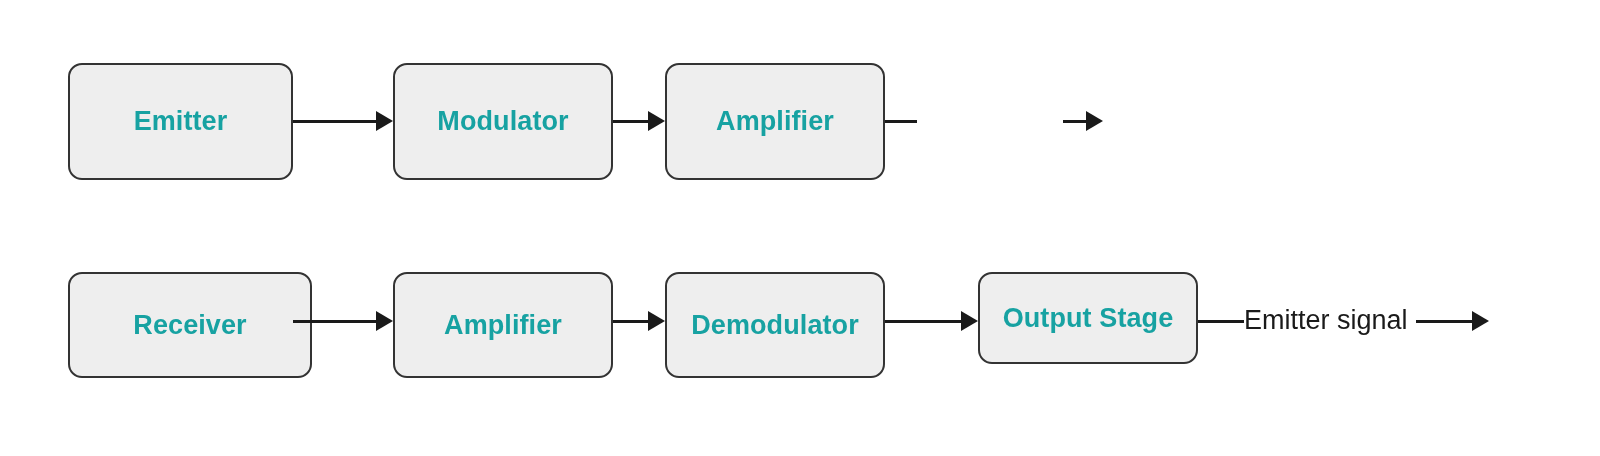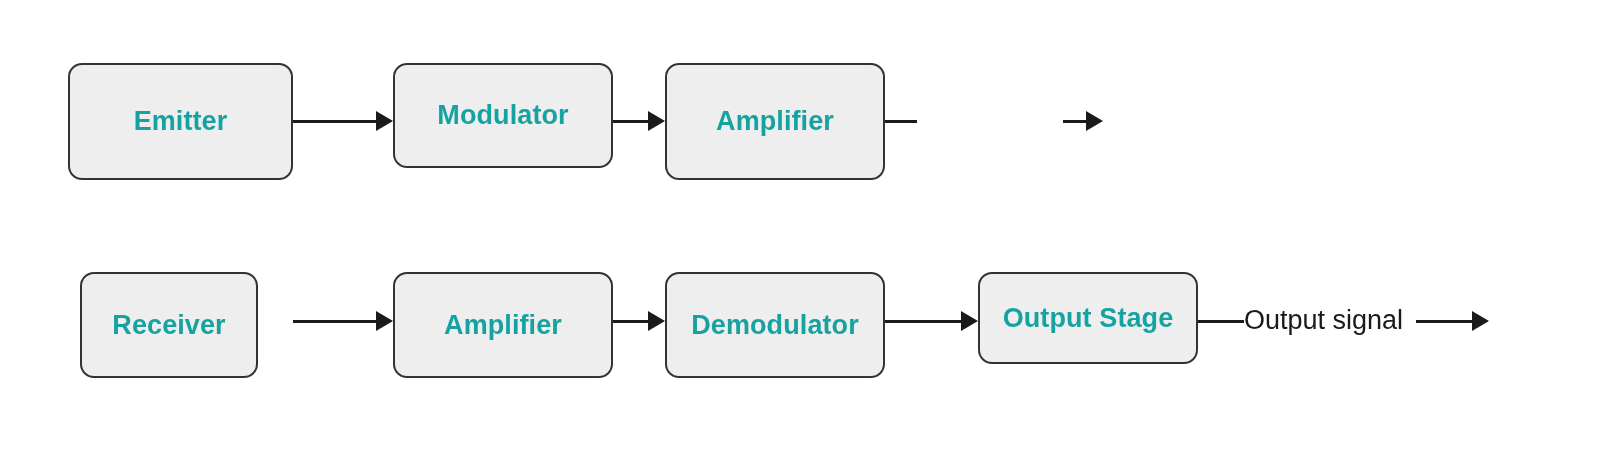--- a/index.html
+++ b/index.html
@@ -63,40 +63,40 @@
 
   <div class="flow-row">
 
     <div class="node" style="left:68px; top:63px; width:225px; height:117px;">
       <span class="node-label">Emitter</span>
     </div>
 
     <div class="connector" style="left:293px; top:120px; width:83px;"></div>
     <div class="arrowhead" style="left:376px; top:111px;"></div>
 
-    <div class="node" style="left:393px; top:63px; width:220px; height:105px;">
+    <div class="node" style="left:393px; top:63px; width:220px; height:117px;">
       <span class="node-label">Modulator</span>
     </div>
 
     <div class="connector" style="left:613px; top:120px; width:35px;"></div>
     <div class="arrowhead" style="left:648px; top:111px;"></div>
 
     <div class="node" style="left:665px; top:63px; width:220px; height:117px;">
       <span class="node-label">Amplifier</span>
     </div>
 
     <div class="connector" style="left:885px; top:120px; width:32px;"></div>
     <div class="connector" style="left:1063px; top:120px; width:26px;"></div>
     <div class="arrowhead" style="left:1086px; top:111px;"></div>
 
   </div>
 
   <div class="flow-row">
 
-    <div class="node" style="left:80px; top:272px; width:178px; height:106px;">
+    <div class="node" style="left:68px; top:272px; width:244px; height:106px;">
       <span class="node-label">Receiver</span>
     </div>
 
     <div class="connector" style="left:293px; top:320px; width:83px;"></div>
     <div class="arrowhead" style="left:376px; top:311px;"></div>
 
     <div class="node" style="left:393px; top:272px; width:220px; height:106px;">
       <span class="node-label">Amplifier</span>
     </div>
 
@@ -108,19 +108,19 @@
     </div>
 
     <div class="connector" style="left:885px; top:320px; width:76px;"></div>
     <div class="arrowhead" style="left:961px; top:311px;"></div>
 
     <div class="node" style="left:978px; top:272px; width:220px; height:92px;">
       <span class="node-label">Output Stage</span>
     </div>
 
     <div class="connector" style="left:1198px; top:320px; width:46px;"></div>
-    <div class="edge-label" style="left:1244px; top:307px;">Output signal</div>
+    <div class="edge-label" style="left:1244px; top:307px;">Emitter signal</div>
     <div class="connector" style="left:1416px; top:320px; width:58px;"></div>
     <div class="arrowhead" style="left:1472px; top:311px;"></div>
 
   </div>
 
 </div>
 
 </body></html>

